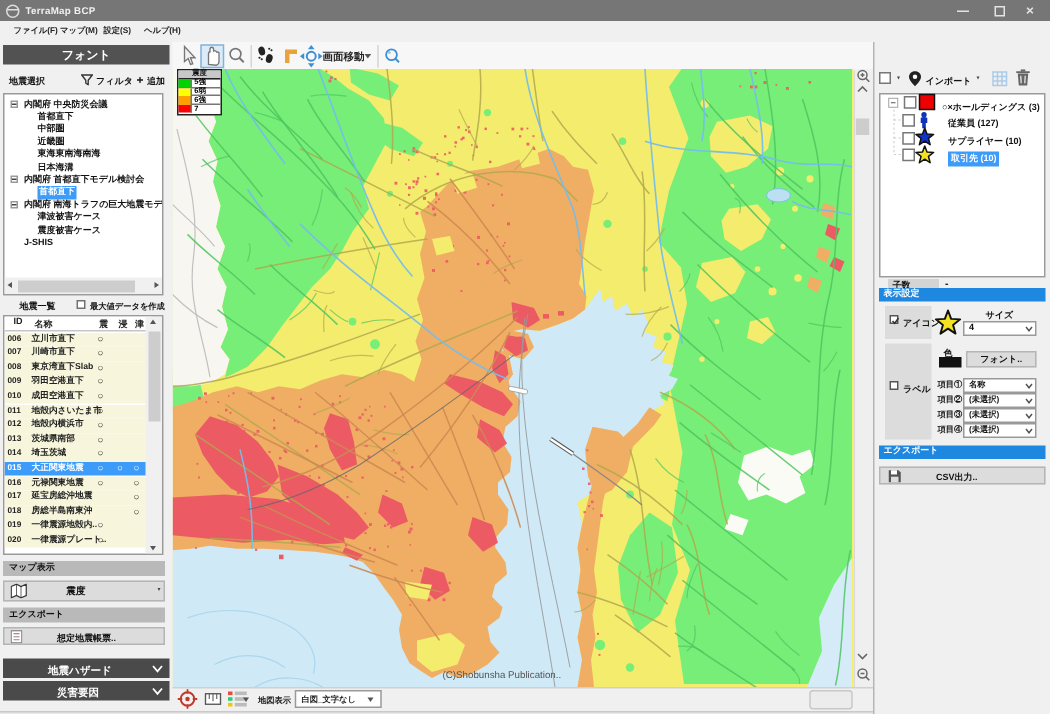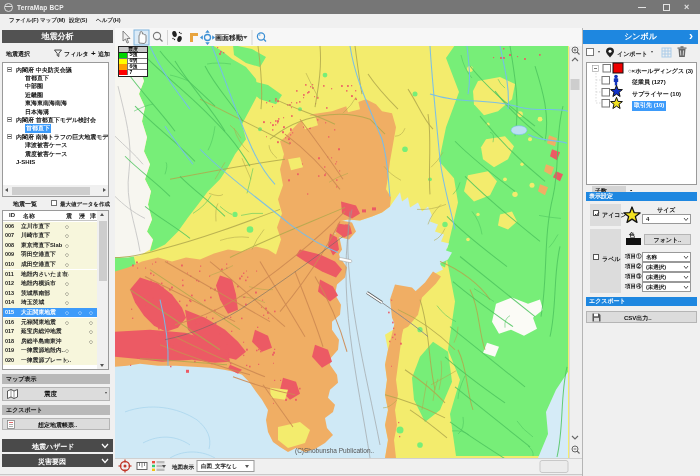--- a/index.html
+++ b/index.html
@@ -21,21 +21,21 @@
 <div class="abs" style="left:663px;top:3.5px;width:7px;height:7px;border:1.2px solid #e4e4e4;"></div>
 <div class="abs" style="left:684px;top:1.5px;font-size:9px;color:#e4e4e4;">×</div>
 
 <div class="abs" style="left:0;top:14px;width:700px;height:14px;background:#f0f0f0;"></div>
 <div class="abs" style="left:9px;top:17px;font-size:5.5px;color:#222;">ファイル(F)</div>
 <div class="abs" style="left:40px;top:17px;font-size:5.5px;color:#222;">マップ(M)</div>
 <div class="abs" style="left:69px;top:17px;font-size:5.5px;color:#222;">設定(S)</div>
 <div class="abs" style="left:96px;top:17px;font-size:5.5px;color:#222;">ヘルプ(H)</div>
 
 <div class="abs" style="left:0;top:28px;width:115px;height:448px;background:#f0f0f0;"></div>
-<div class="abs hdr-dark" style="left:2px;top:30px;width:111px;height:13px;font-size:8px;line-height:13px;">地震分析</div>
+<div class="abs hdr-dark" style="left:2px;top:30px;width:111px;height:13px;font-size:8px;line-height:13px;">フォント</div>
 <div class="abs" style="left:6px;top:50px;font-size:6px;color:#111;">地震選択</div>
 <svg class="abs" style="left:54px;top:49px;" width="8" height="8" viewBox="0 0 8 8">
       <path d="M0.5,1 L7.5,1 L4.8,4.5 L4.8,7.5 L3.2,6.5 L3.2,4.5 Z" fill="none" stroke="#333" stroke-width="0.9"></path>
     </svg>
 <div class="abs" style="left:64px;top:50px;font-size:6px;color:#111;">フィルタ</div>
 
 <span style="position:absolute;left:85px;top:53px;width:0;height:0;border-left:1.75px solid transparent;border-right:1.75px solid transparent;border-top:2.625px solid #444;"></span>
 
 <div class="abs" style="left:91px;top:49px;font-size:8px;color:#111;">+</div>
 <div class="abs" style="left:98px;top:50px;font-size:6px;color:#111;">追加</div>
@@ -790,23 +790,20 @@
   <path d="M47,7 L51,7 L49,10 Z" fill="#555"></path>
   <text x="57" y="10.5" font-size="5.5" fill="#222" font-family="Liberation Sans">地図表示</text>
   <rect x="82" y="2.5" width="57" height="11" fill="#fff" stroke="#999" stroke-width="1"></rect>
   <text x="86" y="10" font-size="5.5" fill="#222" font-family="Liberation Sans">白図_文字なし</text>
   <path d="M130,7 L134,7 L132,10 Z" fill="#555"></path>
   <rect x="425" y="2.5" width="28" height="12" rx="2" fill="#ececec" stroke="#c8c8c8" stroke-width="1"></rect>
 </svg>
 <div class="abs" style="left:0px;top:474px;width:700px;height:2px;background:#e8e8e8;border-top:1px solid #c9c9c9;"></div>
 
 <div class="abs" style="left:582px;top:28px;width:118px;height:448px;background:#f0f0f0;border-left:1px solid #b5b5b5;"></div>
-<div class="abs blue-h" style="left:583px;top:30px;width:115px;height:14px;font-size:8px;line-height:14px;text-align:center;">シンボル
-  <span style="position:absolute;right:5px;top:-1px;font-size:12px;font-weight:bold;">›</span>
-</div>
 <div class="abs" style="left:586px;top:48px;width:8px;height:8px;border:1px solid #777;background:#fff;"></div>
 
 <span style="position:absolute;left:598px;top:51px;width:0;height:0;border-left:1.75px solid transparent;border-right:1.75px solid transparent;border-top:2.625px solid #444;"></span>
 
 <svg class="abs" style="left:605px;top:47px;" width="10" height="11" viewBox="0 0 10 11">
   <path d="M5,0.5 C7.5,0.5 9,2.2 9,4.3 C9,6.6 5,10.5 5,10.5 C5,10.5 1,6.6 1,4.3 C1,2.2 2.5,0.5 5,0.5 Z" fill="#222"></path>
   <circle cx="5" cy="4.2" r="1.5" fill="#fff"></circle>
 </svg>
 <div class="abs" style="left:617px;top:49.5px;font-size:6px;color:#111;">インポート</div>
 

